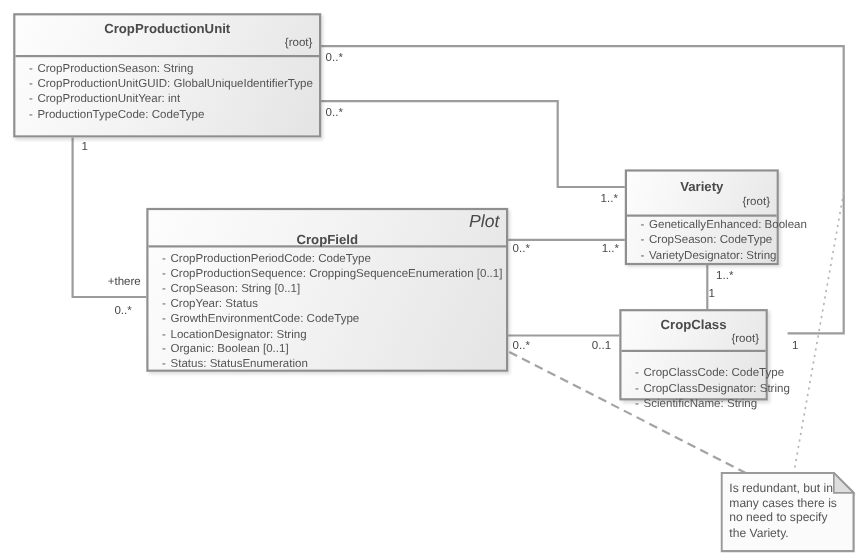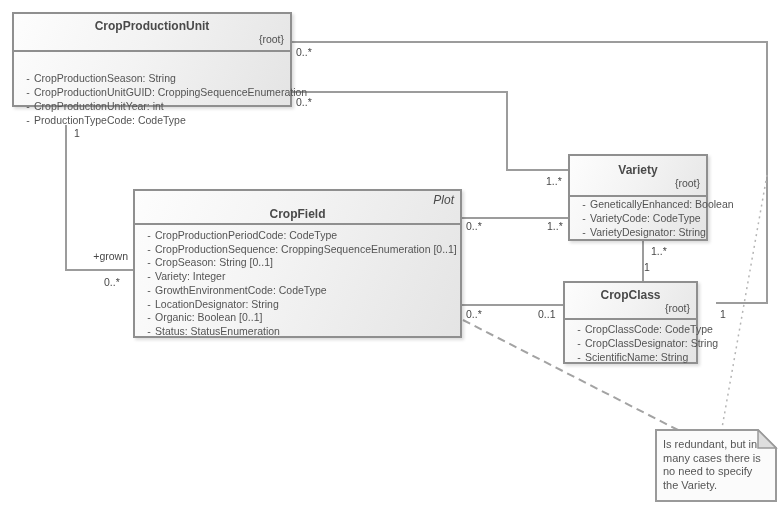--- a/index.html
+++ b/index.html
@@ -10,22 +10,22 @@
   #wires{position:absolute;left:0;top:0;width:781px;height:507px;}
   .uml-class{
     position:absolute;box-sizing:border-box;
     border:2px solid #8f8f8f;
     background:linear-gradient(115deg,#fdfdfd 0%,#f3f3f3 45%,#e4e4e4 100%);
     box-shadow:2px 2px 3px rgba(0,0,0,0.14);
   }
   .cls-title{box-sizing:border-box;border-bottom:2px solid #8f8f8f;position:relative;}
   .cls-name{font-size:12px;font-weight:bold;text-align:center;color:#4a4a4a;padding-top:5px;}
   .cls-keyword{font-size:10.5px;text-align:right;color:#4f4f4f;padding-right:6px;margin-top:0px;}
-  .cls-stereo{font-size:12px;font-style:italic;text-align:right;color:#4a4a4a;padding:2px 6px 0 0;}
-  .cls-attrs{padding-top:19px;}
+  .cls-stereo{font-size:16px;font-style:italic;text-align:right;color:#4a4a4a;padding:2px 6px 0 0;}
+  .cls-attrs{padding-top:3px;}
   .attr{white-space:nowrap;font-size:10.5px;color:#545454;}
   .attr .vis{display:inline-block;width:12px;margin-left:8px;text-align:center;}
   .mult{position:absolute;font-size:10.5px;color:#474747;white-space:nowrap;}
   .note-box{position:absolute;left:655px;top:429px;width:123px;height:74px;}
   .note-text{
     position:absolute;left:8px;top:9px;width:106px;
     font-size:11px;line-height:13.5px;color:#565656;
   }
 </style>
 </head>
@@ -37,80 +37,80 @@
     <polyline points="292,42 767,42 767,303 716,303" fill="none" stroke="#9c9c9c" stroke-width="2"></polyline>
     <polyline points="292,92 507,92 507,170 568,170" fill="none" stroke="#9c9c9c" stroke-width="2"></polyline>
     <polyline points="66,125 66,270 133,270" fill="none" stroke="#9c9c9c" stroke-width="2"></polyline>
     <line x1="462" y1="218" x2="568" y2="218" stroke="#9c9c9c" stroke-width="2"></line>
     <line x1="462" y1="305" x2="563" y2="305" stroke="#9c9c9c" stroke-width="2"></line>
     <line x1="643" y1="241" x2="643" y2="281" stroke="#9c9c9c" stroke-width="2"></line>
     <line x1="463" y1="320" x2="678" y2="430" stroke="#a3a3a3" stroke-width="2" stroke-dasharray="8 5"></line>
     <line x1="767" y1="175" x2="722" y2="428" stroke="#b5b5b5" stroke-width="1.5" stroke-dasharray="2 4"></line>
   </svg>
 
-  <div class="uml-class" style="left:12px;top:12px;width:280px;height:95px">
+  <div class="uml-class" style="left:12px;top:12px;width:280px;height:113px">
     <div class="cls-title" style="height:38px">
       <div class="cls-name">CropProductionUnit</div>
       <div class="cls-keyword">{root}</div>
     </div>
     <div class="cls-attrs" style="line-height:14px">
       <div class="attr"><span class="vis">-</span><span>CropProductionSeason: String</span></div>
-      <div class="attr"><span class="vis">-</span><span>CropProductionUnitGUID: CroppingSequenceEnumeration</span></div>
+      <div class="attr"><span class="vis">-</span><span>CropProductionUnitGUID: GlobalUniqueIdentifierType</span></div>
       <div class="attr"><span class="vis">-</span><span>CropProductionUnitYear: int</span></div>
       <div class="attr"><span class="vis">-</span><span>ProductionTypeCode: CodeType</span></div>
     </div>
   </div>
 
   <div class="uml-class" style="left:133px;top:189px;width:329px;height:149px">
     <div class="cls-title" style="height:34px">
       <div class="cls-stereo">Plot</div>
       <div class="cls-name" style="padding-top:0">CropField</div>
     </div>
     <div class="cls-attrs" style="line-height:13.7px;padding-top:4px">
       <div class="attr"><span class="vis">-</span><span>CropProductionPeriodCode: CodeType</span></div>
       <div class="attr"><span class="vis">-</span><span>CropProductionSequence: CroppingSequenceEnumeration [0..1]</span></div>
       <div class="attr"><span class="vis">-</span><span>CropSeason: String [0..1]</span></div>
-      <div class="attr"><span class="vis">-</span><span>Variety: Integer</span></div>
+      <div class="attr"><span class="vis">-</span><span>CropYear: Status</span></div>
       <div class="attr"><span class="vis">-</span><span>GrowthEnvironmentCode: CodeType</span></div>
       <div class="attr"><span class="vis">-</span><span>LocationDesignator: String</span></div>
       <div class="attr"><span class="vis">-</span><span>Organic: Boolean [0..1]</span></div>
       <div class="attr"><span class="vis">-</span><span>Status: StatusEnumeration</span></div>
     </div>
   </div>
 
   <div class="uml-class" style="left:568px;top:154px;width:140px;height:87px">
     <div class="cls-title" style="height:41px">
       <div class="cls-name" style="padding-top:7px">Variety</div>
       <div class="cls-keyword">{root}</div>
     </div>
     <div class="cls-attrs" style="line-height:14.2px;padding-top:0">
       <div class="attr"><span class="vis">-</span><span>GeneticallyEnhanced: Boolean</span></div>
-      <div class="attr"><span class="vis">-</span><span>VarietyCode: CodeType</span></div>
+      <div class="attr"><span class="vis">-</span><span>CropSeason: CodeType</span></div>
       <div class="attr"><span class="vis">-</span><span>VarietyDesignator: String</span></div>
     </div>
   </div>
 
   <div class="uml-class" style="left:563px;top:281px;width:135px;height:83px">
     <div class="cls-title" style="height:37px">
       <div class="cls-name">CropClass</div>
       <div class="cls-keyword">{root}</div>
     </div>
-    <div class="cls-attrs" style="line-height:14.2px;padding-top:2px">
+    <div class="cls-attrs" style="line-height:14.2px;padding-top:12px">
       <div class="attr"><span class="vis">-</span><span>CropClassCode: CodeType</span></div>
       <div class="attr"><span class="vis">-</span><span>CropClassDesignator: String</span></div>
       <div class="attr"><span class="vis">-</span><span>ScientificName: String</span></div>
     </div>
   </div>
 
   <span class="mult" style="left:296px;top:46px">0..*</span>
   <span class="mult" style="left:720px;top:308px">1</span>
   <span class="mult" style="left:296px;top:96px">0..*</span>
   <span class="mult" style="left:546px;top:175px">1..*</span>
   <span class="mult" style="left:74px;top:127px">1</span>
-  <span class="mult" style="left:76px;top:250px;width:52px;text-align:right">+grown</span>
+  <span class="mult" style="left:76px;top:250px;width:52px;text-align:right">+there</span>
   <span class="mult" style="left:104px;top:276px">0..*</span>
   <span class="mult" style="left:466px;top:220px">0..*</span>
   <span class="mult" style="left:547px;top:220px">1..*</span>
   <span class="mult" style="left:466px;top:308px">0..*</span>
   <span class="mult" style="left:538px;top:308px">0..1</span>
   <span class="mult" style="left:651px;top:245px">1..*</span>
   <span class="mult" style="left:644px;top:261px">1</span>
 
   <div class="note-box">
     <svg width="123" height="74">

